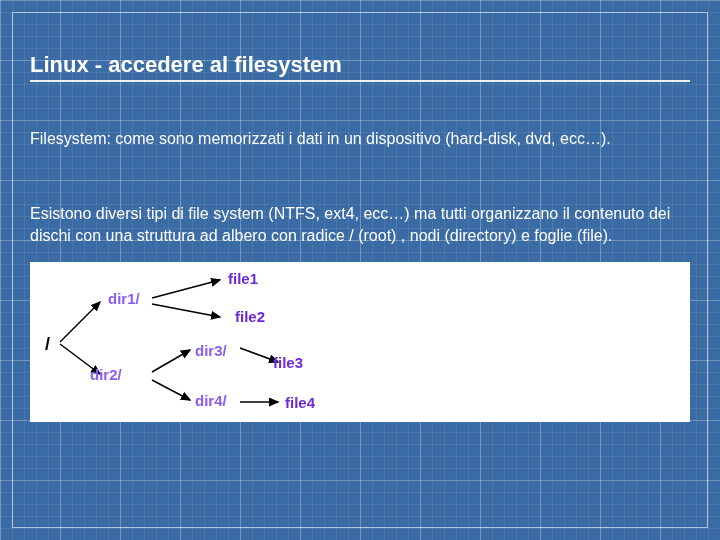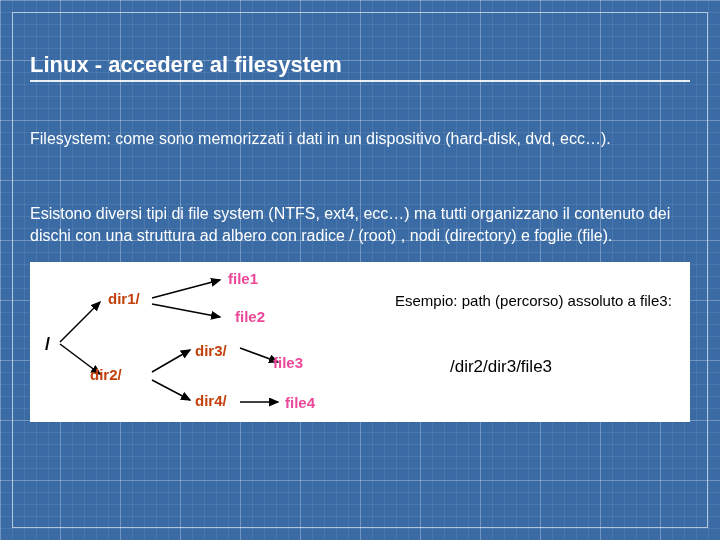--- a/index.html
+++ b/index.html
@@ -44,22 +44,22 @@
   .p1 { top: 128px; }
   .p2 { top: 170px; margin-top: 33px; }
   .diagram {
     position: absolute;
     left: 30px; top: 262px;
     width: 660px; height: 160px;
     background: #fff;
     color: #000;
   }
   .dsvg { position:absolute; left:0; top:0; }
-  .dlabel { position:absolute; font-family: Arial, sans-serif; font-weight: bold; font-size: 15px; color:#ec4899; }
-  .dblue { color: #c2410c; }
+  .dlabel { position:absolute; font-family: Arial, sans-serif; font-weight: bold; font-size: 15px; color:#6d28d9; }
+  .dblue { color: #8b5cf6; }
   .droot { position:absolute; left: 15px; top: 72px; font-weight:bold; font-size:18px; }
   .dcap { position:absolute; left: 365px; top: 30px; width: 280px; font-family: Arial, sans-serif; font-size: 15px; color:#000; }
   .dpath { position:absolute; left: 420px; top: 95px; font-family: Arial, sans-serif; font-size: 17px; color:#000; }
 </style>
 </head>
 <body>
 
 <div class="frame"></div>
 
 <div class="title">Linux - accedere al filesystem</div>
@@ -93,15 +93,13 @@
   </svg>
   <div class="droot">/</div>
   <div class="dlabel dblue" style="left:78px; top:28px;">dir1/</div>
   <div class="dlabel dblue" style="left:60px; top:104px;">dir2/</div>
   <div class="dlabel dblue" style="left:165px; top:80px;">dir3/</div>
   <div class="dlabel dblue" style="left:165px; top:130px;">dir4/</div>
   <div class="dlabel" style="left:198px; top:8px;">file1</div>
   <div class="dlabel" style="left:205px; top:46px;">file2</div>
   <div class="dlabel" style="left:243px; top:92px;">file3</div>
   <div class="dlabel" style="left:255px; top:132px;">file4</div>
-  <div class="dcap">Esempio: path (percorso) assoluto a file3:</div>
-  <div class="dpath">/dir2/dir3/file3</div>
 </div>
 
 </body></html>

